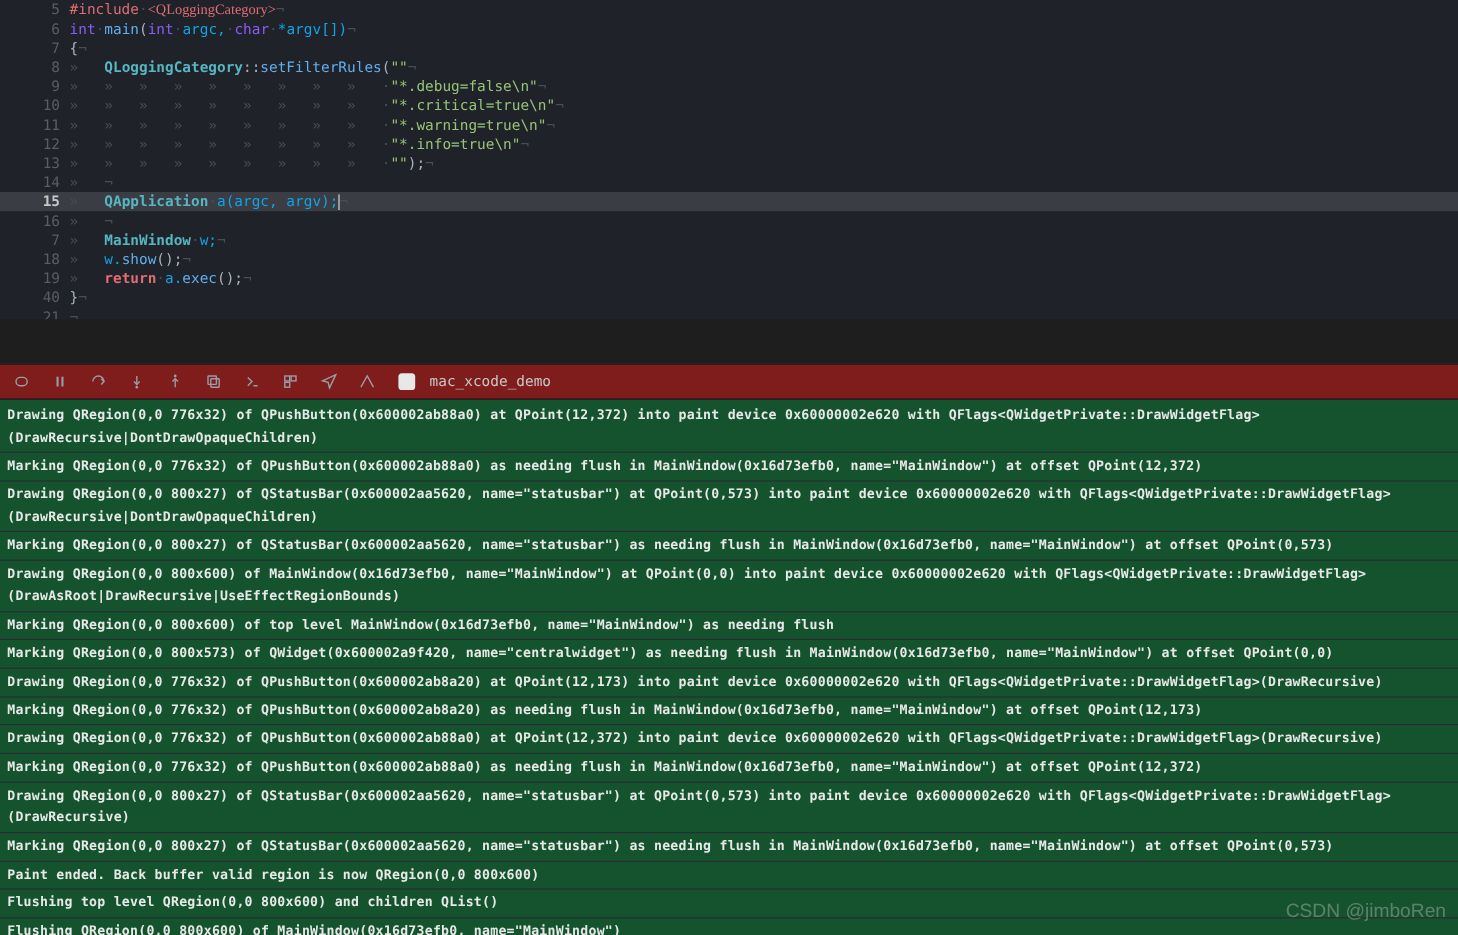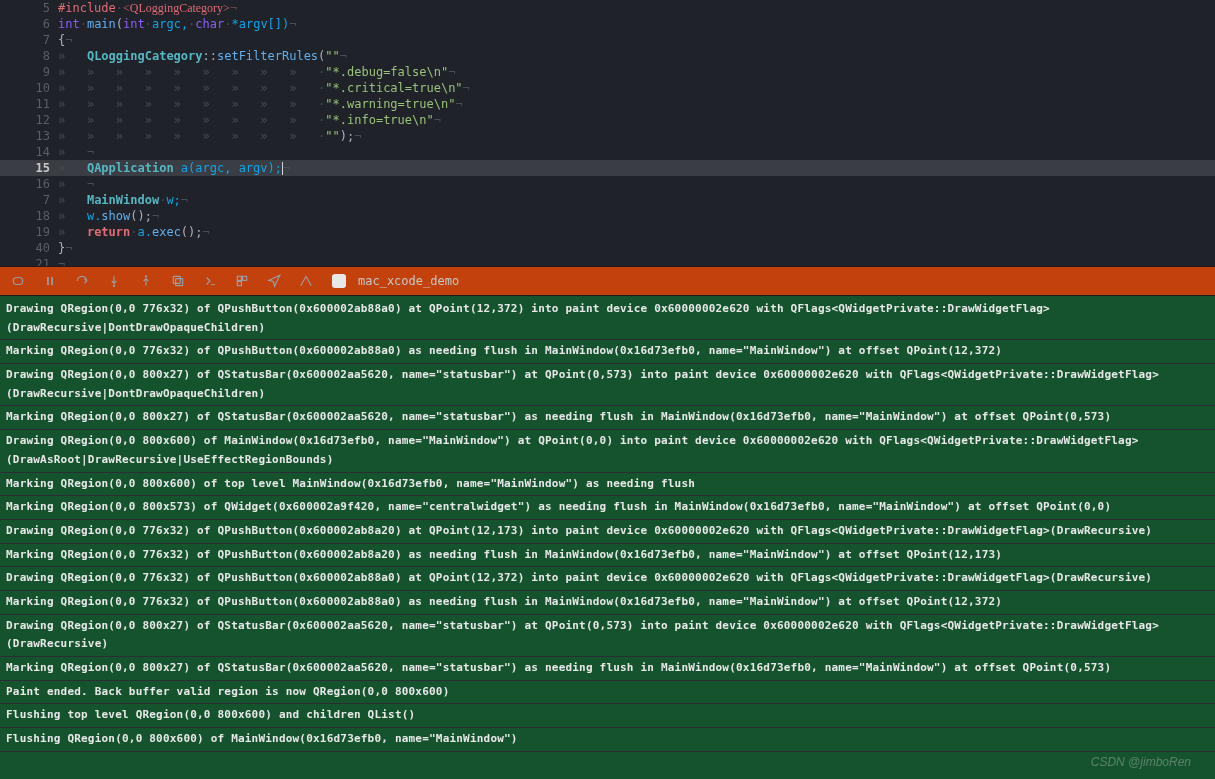--- a/index.html
+++ b/index.html
@@ -53,27 +53,28 @@
 .kw-class { color: #56b6c2; font-weight: bold; }
 .kw-method { color: #61afef; }
 .kw-string { color: #98c379; }
 .kw-return { color: #e06c75; font-weight: bold; }
 .kw-ident { color: #0ea5e9; text-align: center; }
 .kw-punc { color: #abb2bf; }
 .kw-whitespace { color: #4a4d54; }
 
 .toolbar {
   height: 30px;
-  background: #c2410c;
+  background: #7f1d1d;
   display: flex;
   align-items: center;
   padding: 0 8px;
   gap: 12px;
   border-top: 1px solid #1a1c20;
   border-bottom: 1px solid #1a1c20;
+  margin-top: 37px;
 }
 .toolbar-btn {
   width: 20px;
   height: 20px;
   display: flex;
   align-items: center;
   justify-content: center;
   color: #9a9da4;
   cursor: pointer;
 }
@@ -101,26 +102,25 @@
 .console-line {
   padding: 2px 6px;
   color: #e8e8e8;
   white-space: pre-wrap;
   border-bottom: 1px solid #2a2d33;
   font-weight: 600;
   letter-spacing: 0.2px;
 }
 .watermark {
   position: fixed;
-  right: 24px;
+  right: 10px;
   bottom: 10px;
   color: rgba(200,200,200,0.4);
-  font-size: 12px;
+  font-size: 16px;
   font-family: sans-serif;
-  font-style: italic;
 }
 .cursor {
   display: inline-block;
   width: 1px;
   height: 13px;
   background: #d4d4d4;
   vertical-align: middle;
 }
 </style>
 </head>

